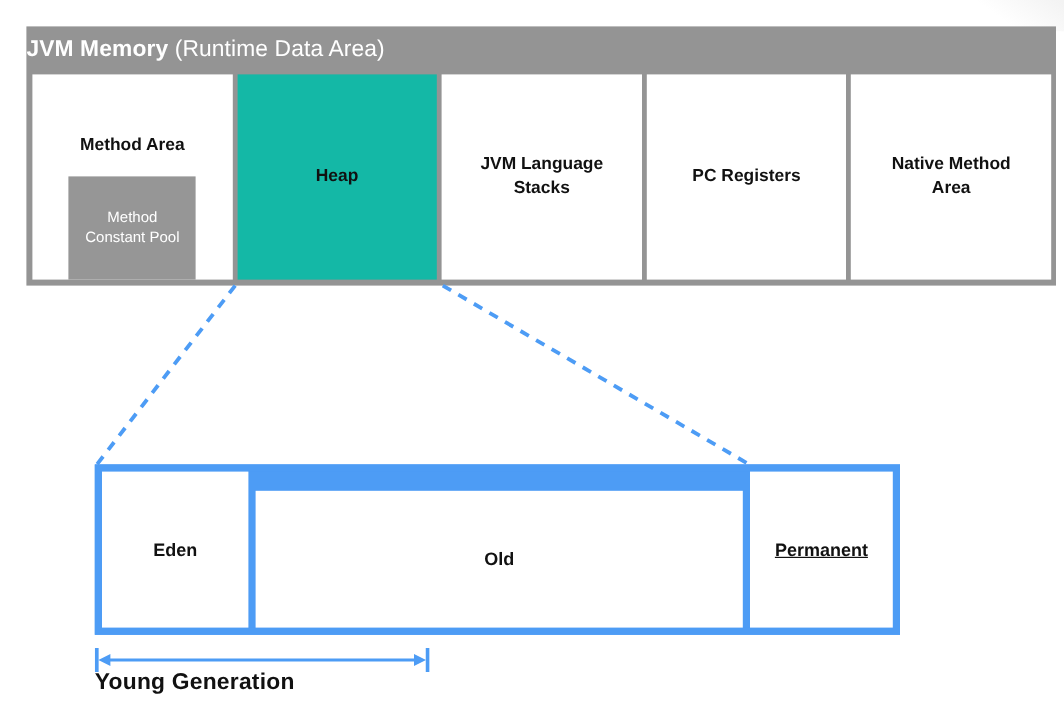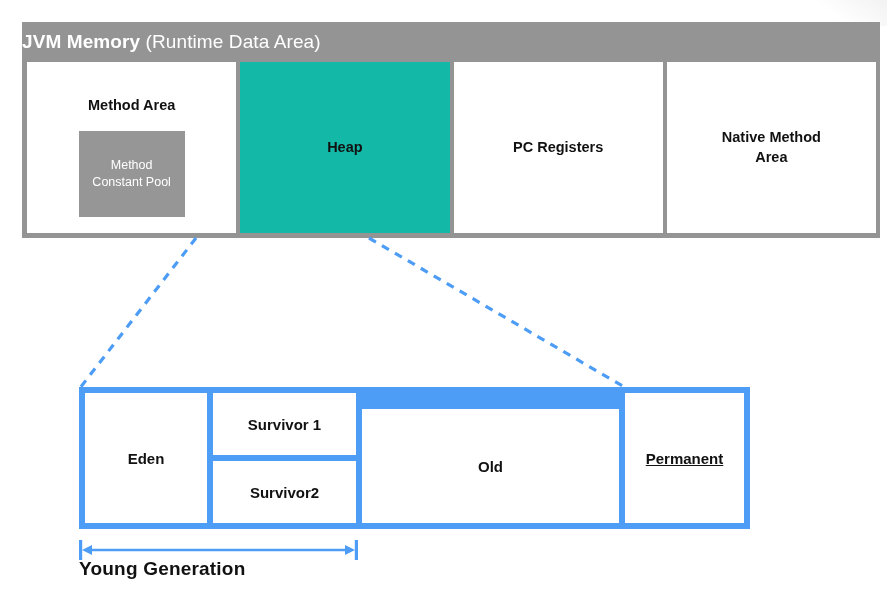--- a/index.html
+++ b/index.html
@@ -81,21 +81,21 @@
     color: #111111;
     line-height: 1.35;
     position: relative;
     box-sizing: border-box;
   }
   .mem-box.heap {
     background: #14b8a6;
     color: #111111;
   }
   .mem-box.method-area {
-    justify-content: flex-start;
+    justify-content: flex-end;
     padding-top: 34px;
   }
   .method-area-title {
     font-size: 14.5px;
     font-weight: bold;
     color: #111111;
     margin-bottom: 15px;
   }
   .rcp-box {
     width: 106px;
@@ -198,20 +198,24 @@
         <div class="rcp-box">
           <span>Method
 Constant Pool</span>
         </div>
       </div>
 
       <div class="mem-box heap">
         <span class="mem-label">Heap</span>
       </div>
 
+      <div class="mem-box">
+        <span class="mem-label">JVM Language
+Stacks</span>
+      </div>
 
       <div class="mem-box">
         <span class="mem-label">PC Registers</span>
       </div>
 
       <div class="mem-box">
         <span class="mem-label">Native Method
 Area</span>
       </div>
 
@@ -222,28 +226,20 @@
     <line x1="196" y1="238" x2="80" y2="388" stroke="#4d9cf5" stroke-width="3.2" stroke-dasharray="8 7" stroke-linecap="butt"></line>
     <line x1="369" y1="238" x2="626" y2="388" stroke="#4d9cf5" stroke-width="3.2" stroke-dasharray="8 7" stroke-linecap="butt"></line>
   </svg>
 
   <div class="heap-detail">
 
     <div class="gen-col gen-eden">
       <span>Eden</span>
     </div>
 
-    <div class="gen-survivors">
-      <div class="gen-col">
-        <span>Survivor 1</span>
-      </div>
-      <div class="gen-col">
-        <span>Survivor2</span>
-      </div>
-    </div>
 
     <div class="gen-col gen-old">
       <span>Old</span>
     </div>
 
     <div class="gen-col gen-perm">
       <span>Permanent</span>
     </div>
 
   </div>

